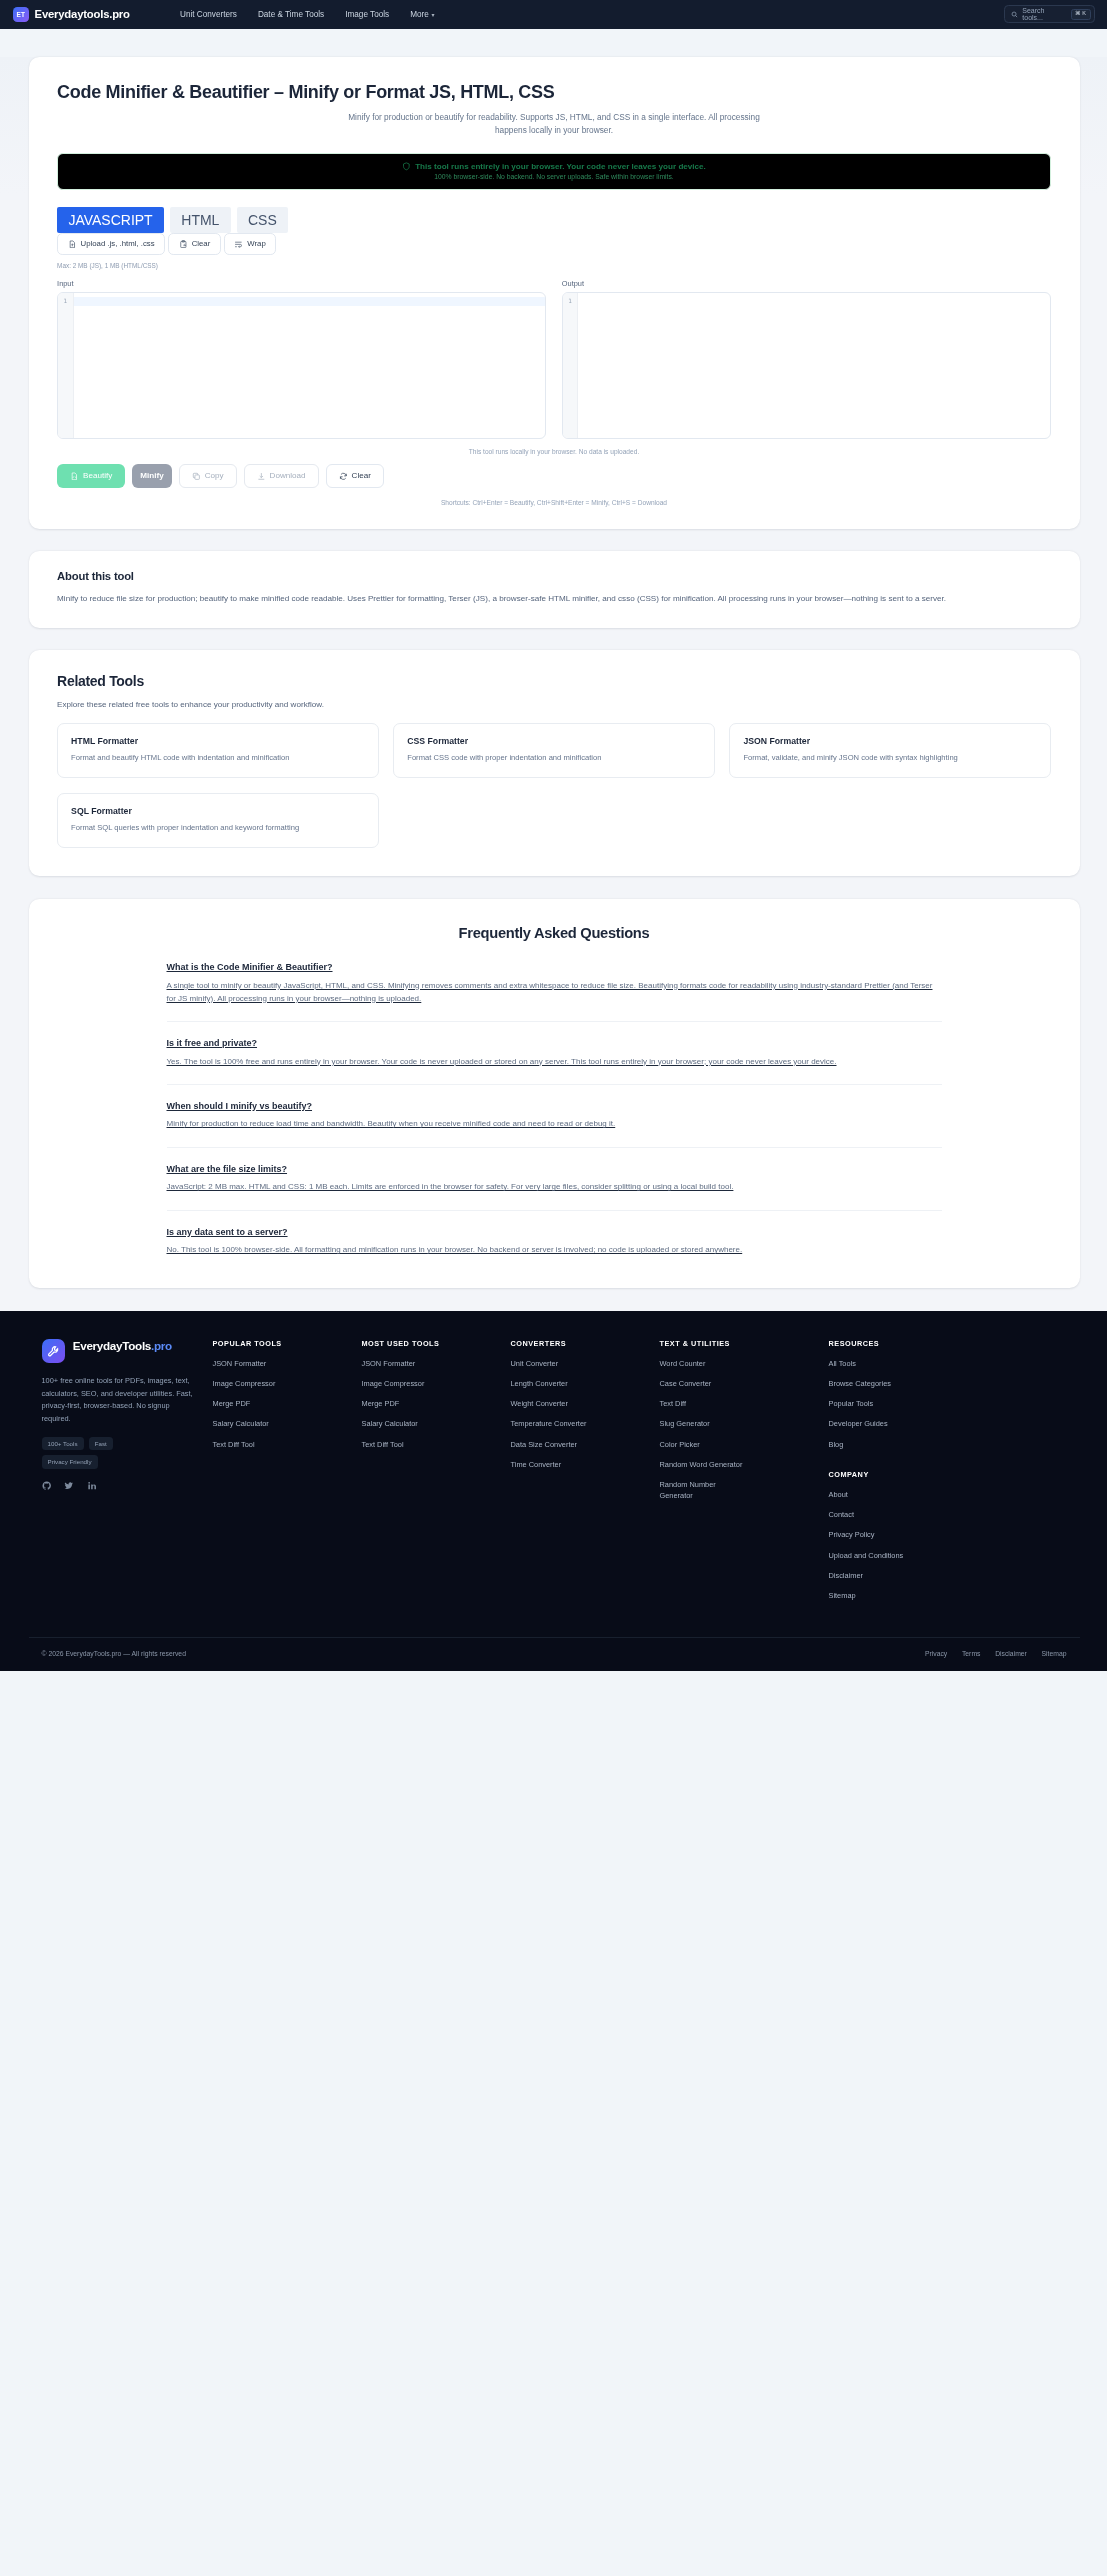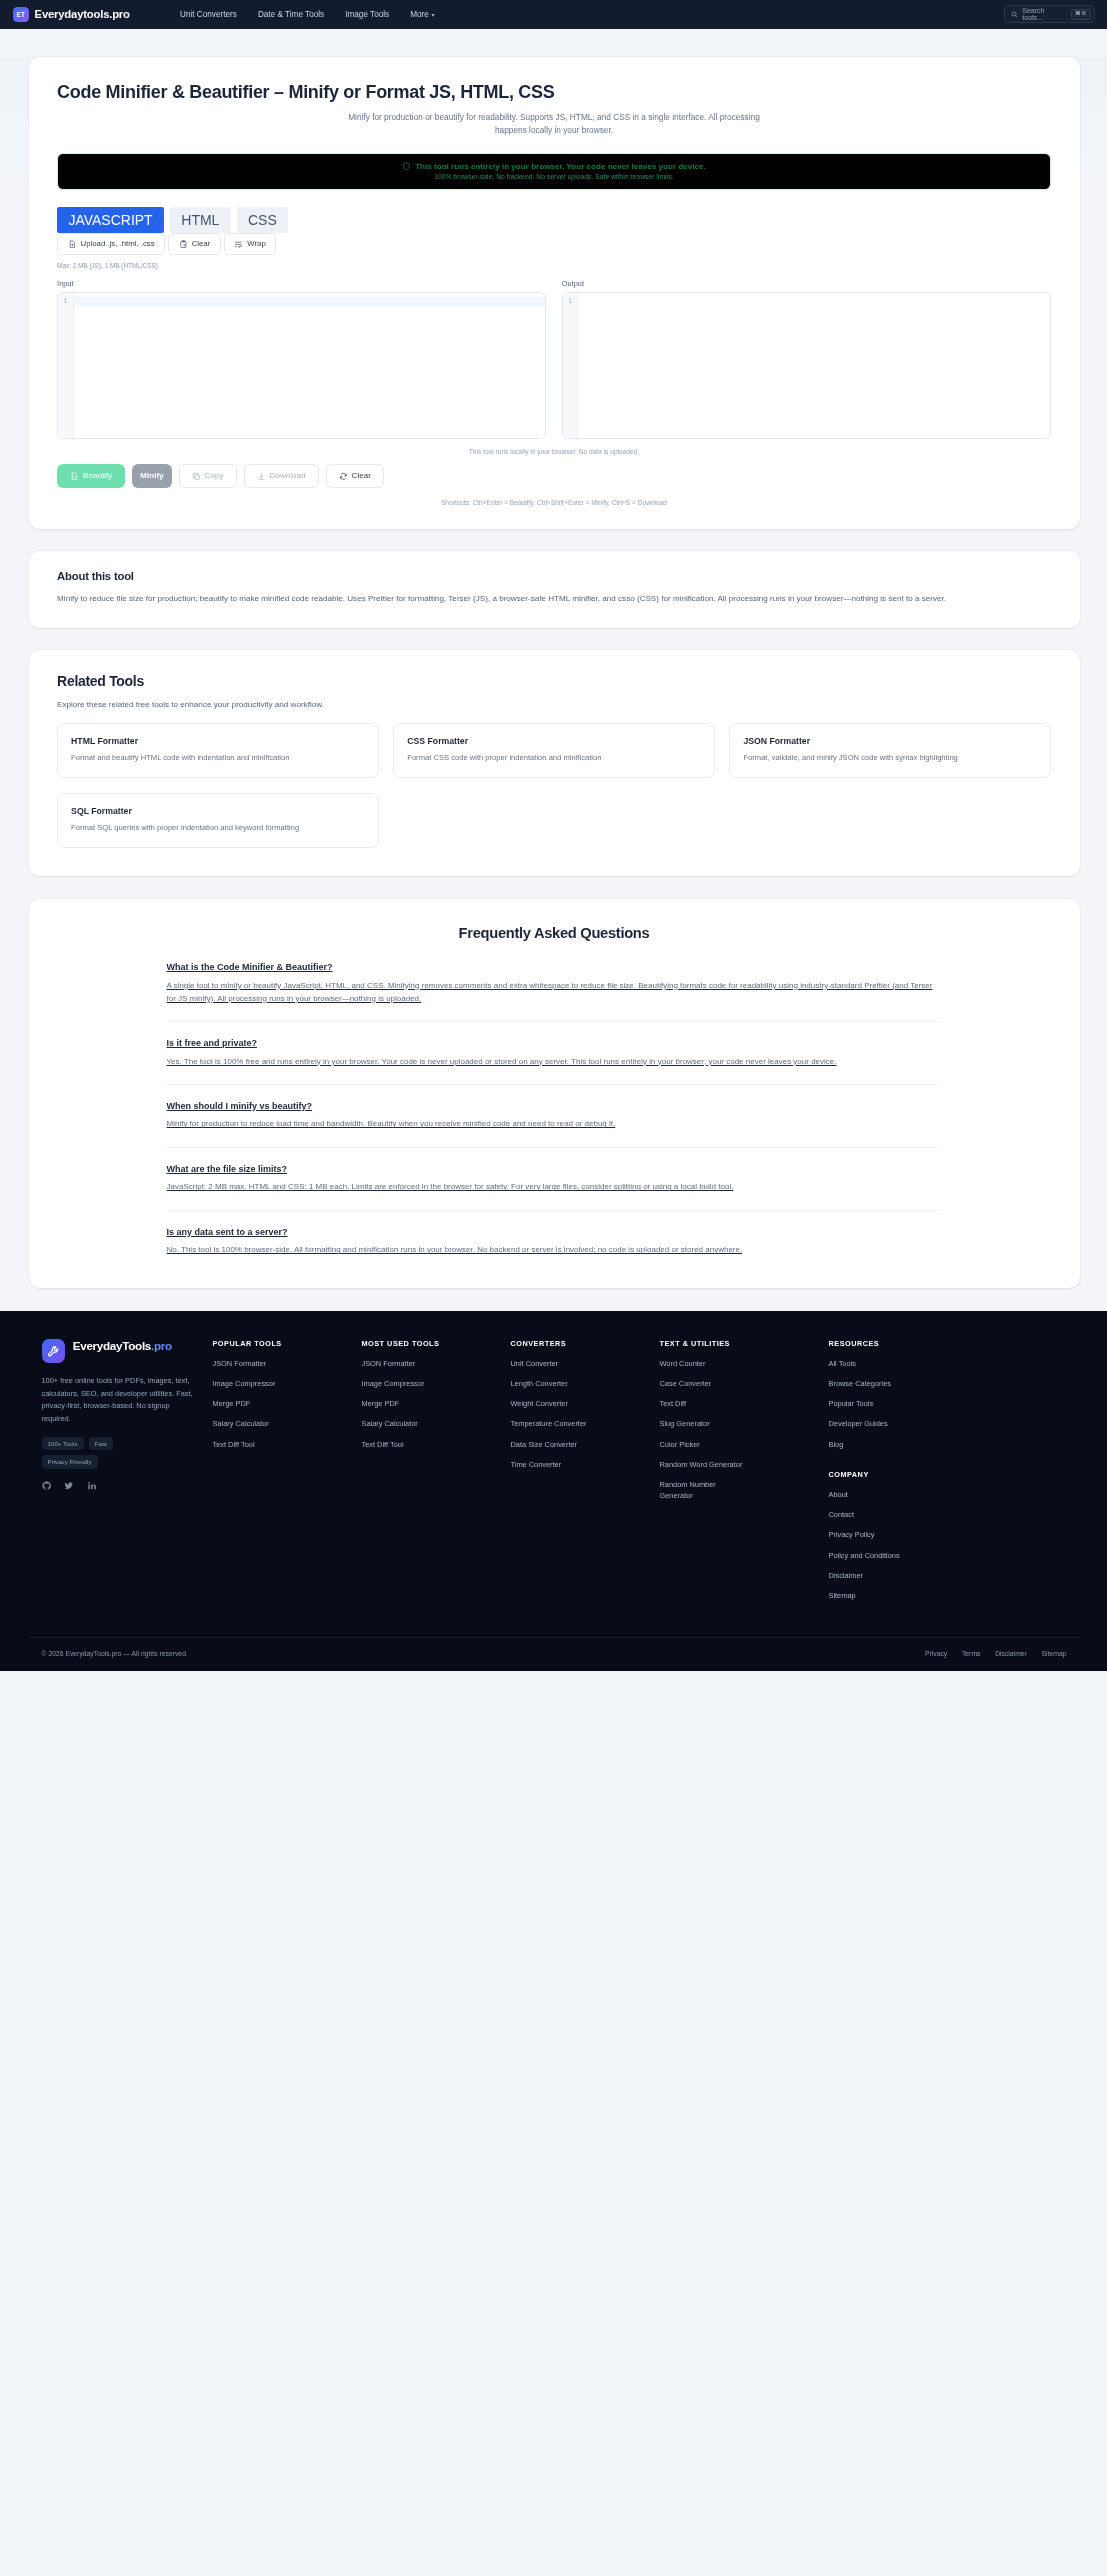--- a/index.html
+++ b/index.html
@@ -480,21 +480,21 @@
       <div class="fhead">RESOURCES</div>
       <a>All Tools</a>
       <a>Browse Categories</a>
       <a>Popular Tools</a>
       <a>Developer Guides</a>
       <a>Blog</a>
       <div class="fhead second">COMPANY</div>
       <a>About</a>
       <a>Contact</a>
       <a>Privacy Policy</a>
-      <a>Policy and Conditions</a>
+      <a>Upload and Conditions</a>
       <a>Disclaimer</a>
       <a>Sitemap</a>
     </div>
 
   </div>
 
   <div class="fbottom">
     <div class="fcopy">© 2026 EverydayTools.pro — All rights reserved</div>
     <div class="flegal">
       <a>Privacy</a>

